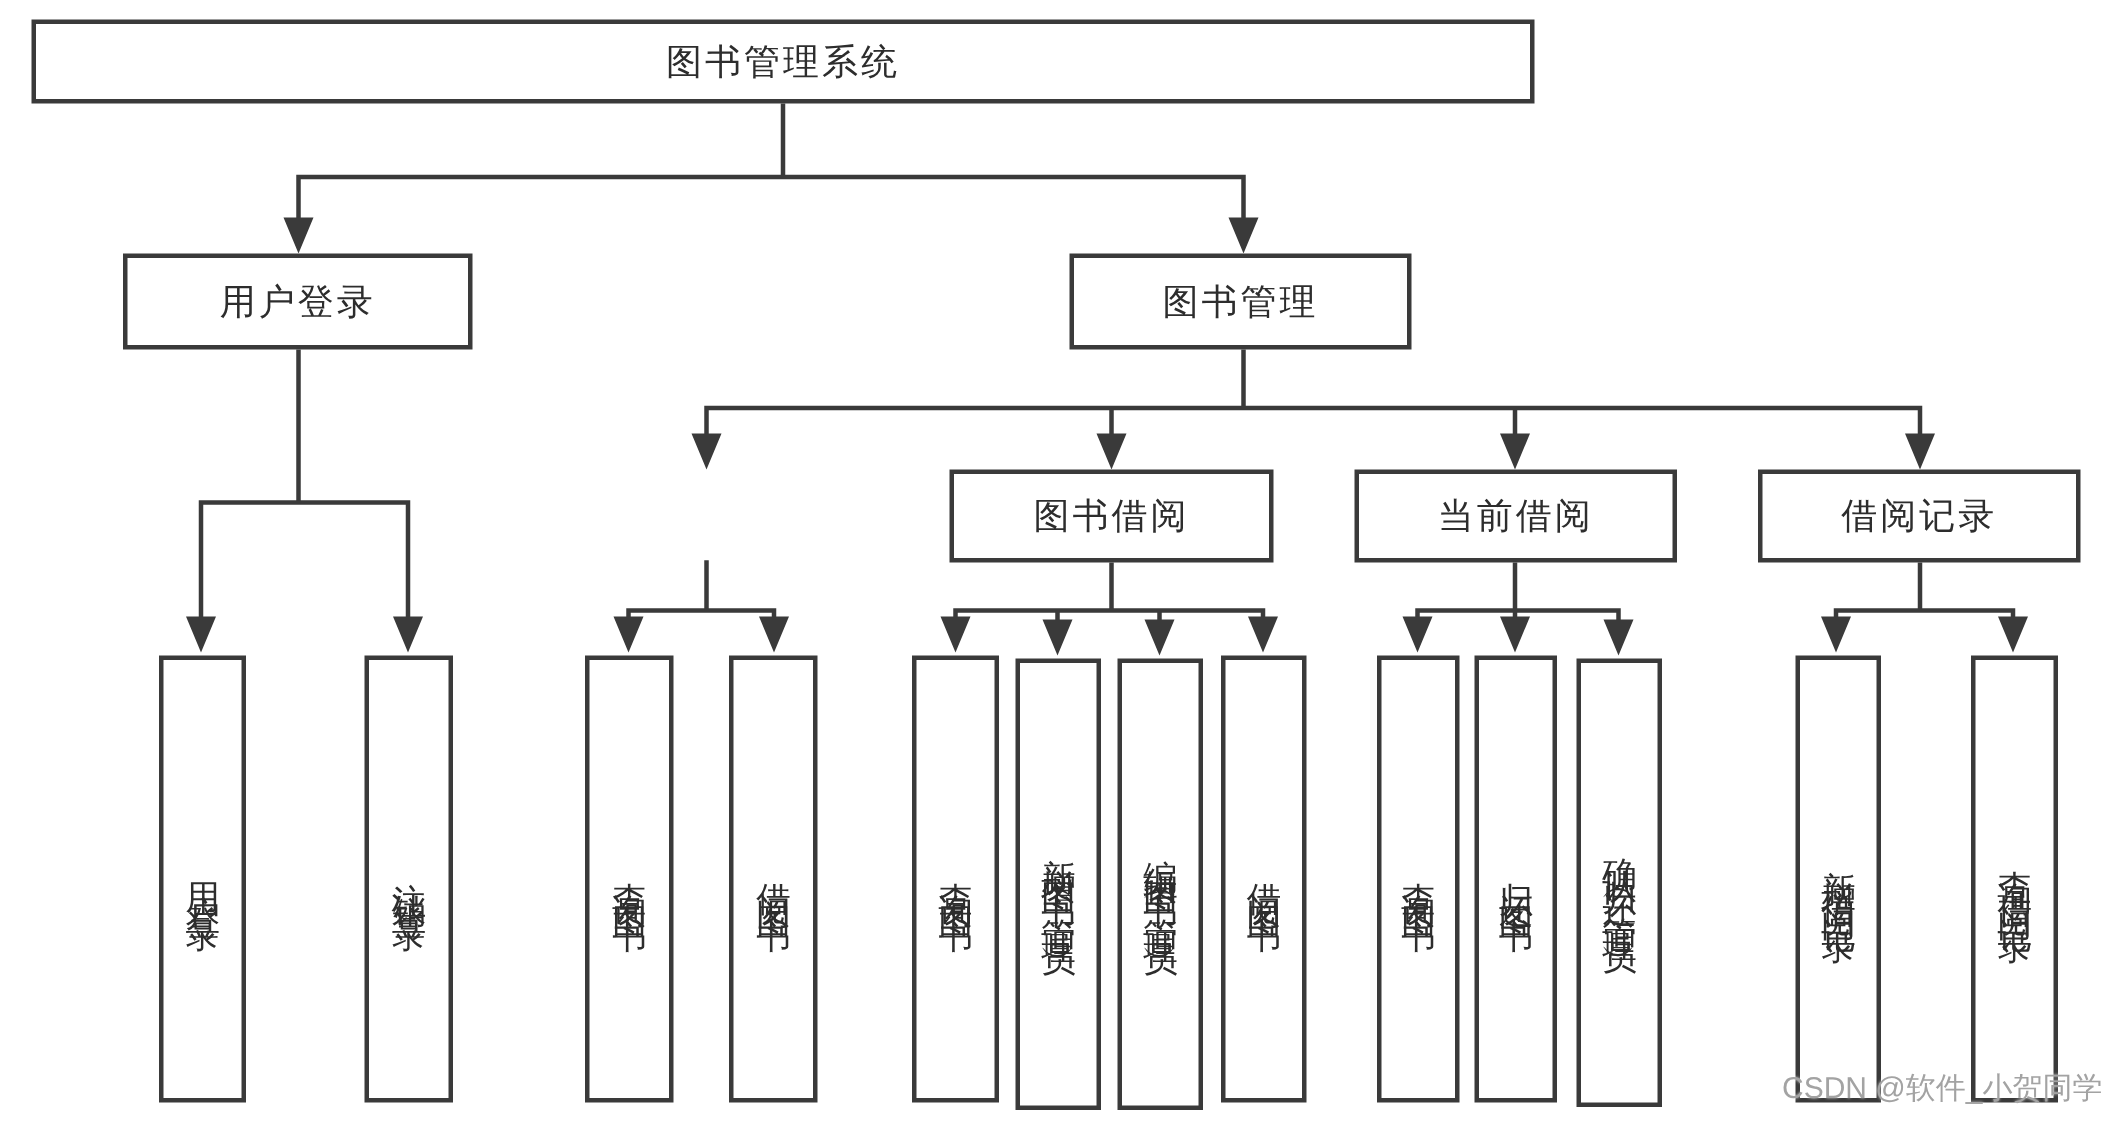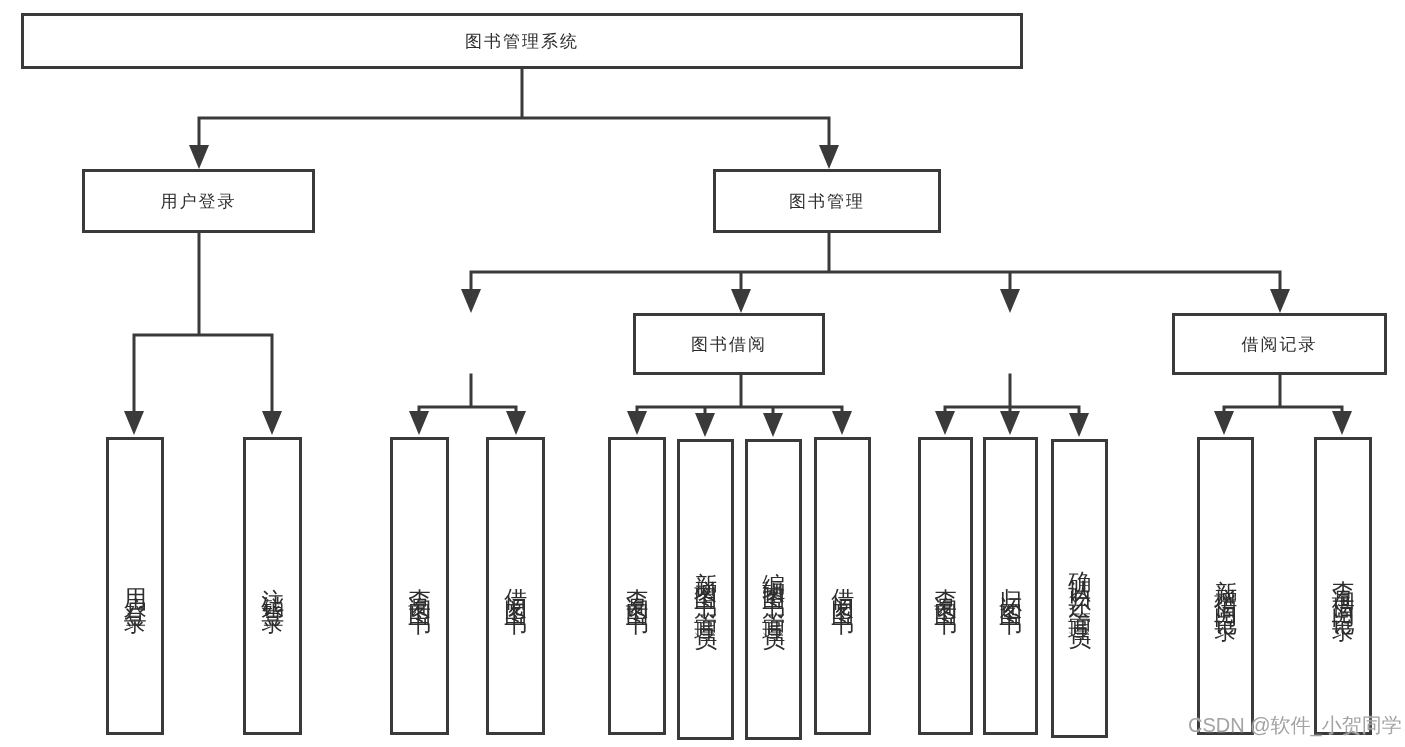--- a/index.html
+++ b/index.html
@@ -28,21 +28,21 @@
   .node {
     position: absolute;
     background: var(--box-fill);
     border: 3px solid var(--line);
     display: flex;
     align-items: center;
     justify-content: center;
     color: var(--text);
   }
   .hbox .label {
-    font-size: 17px;
+    font-size: 24px;
     letter-spacing: 2px;
     white-space: nowrap;
     color: var(--text);
     text-align: right;
   }
   .vbox .label {
     writing-mode: vertical-rl;
     text-orientation: mixed;
     font-size: 23px;
     line-height: 1.1;
@@ -114,22 +114,25 @@
     <span class="label">图书管理系统</span>
   </div>
 
   <div class="node hbox" style="left:82px; top:169px; width:233px; height:64px">
     <span class="label">用户登录</span>
   </div>
   <div class="node hbox" style="left:713px; top:169px; width:228px; height:64px">
     <span class="label">图书管理</span>
   </div>
 
-  <div class="node hbox" style="left:633px; top:313px; width:192px; height:62px">
+  <div class="node hbox" style="left:633px; top:313px; width:216px; height:62px">
     <span class="label">图书借阅</span>
+  </div>
+  <div class="node hbox" style="left:903px; top:313px; width:215px; height:62px">
+    <span class="label">当前借阅</span>
   </div>
   <div class="node hbox" style="left:1172px; top:313px; width:215px; height:62px">
     <span class="label">借阅记录</span>
   </div>
 
   <div class="node vbox" style="left:106px; top:437px; width:58px; height:298px">
     <span class="label">用户登录</span>
   </div>
   <div class="node vbox" style="left:243px; top:437px; width:59px; height:298px">
     <span class="label">注销登录</span>

